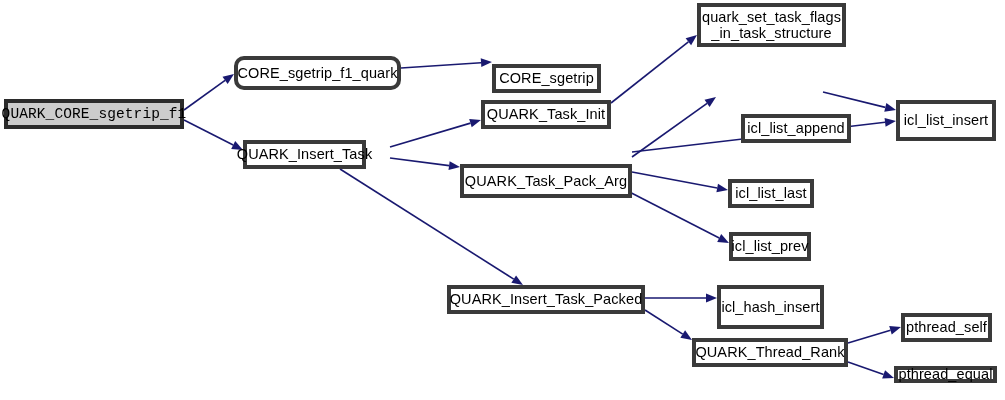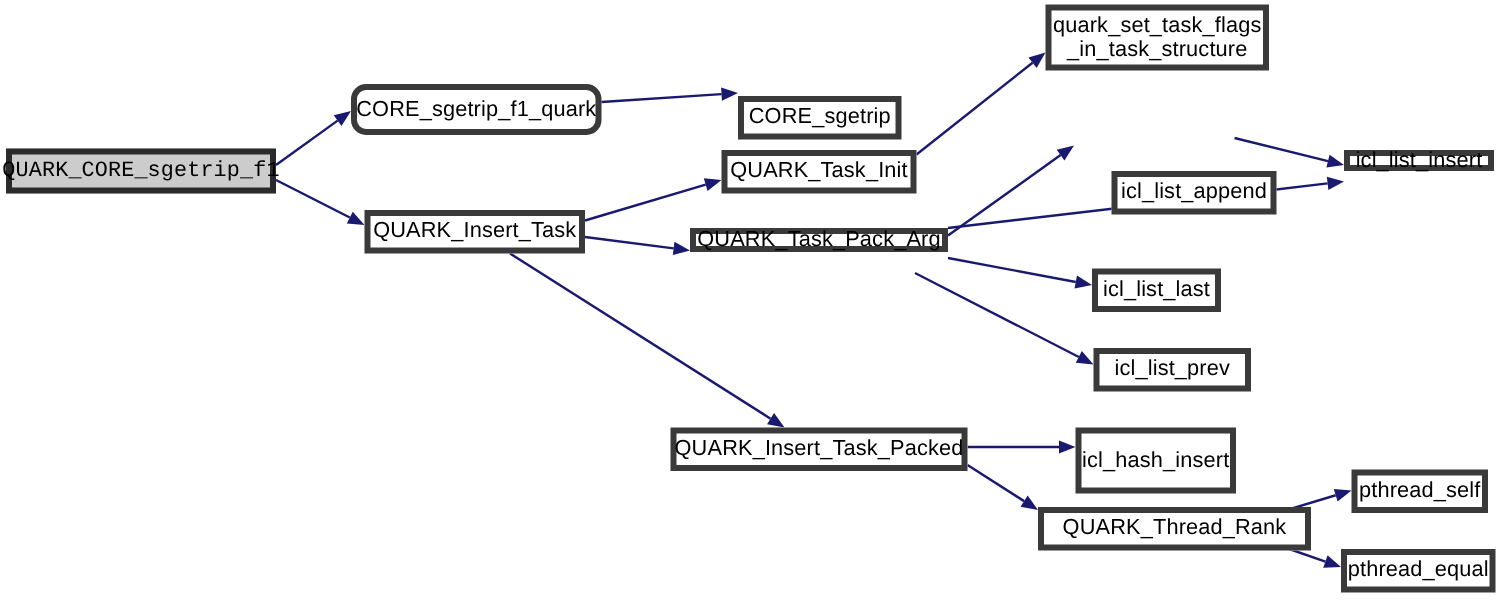--- a/index.html
+++ b/index.html
@@ -118,30 +118,30 @@
       </g>
       <g>
         <line x1="848" y1="362" x2="883.6105352362323" y2="374.386273125646" stroke="#191970" stroke-width="1.6"></line>
         <polygon points="894,378 882.1650444864907,378.54205903115314 885.0560259859739,370.2304872201389" fill="#191970"></polygon>
       </g>
     </svg>
 
   <div id="node-layer">
       <div class="node root" style="left: 4px; top: 99px; width: 180px; height: 30px; font-family: Liberation Mono, monospace;"><span class="node-label">QUARK_CORE_sgetrip_f1</span></div>
       <div class="node thick" style="left: 234px; top: 56px; width: 167px; height: 34px; border-radius: 10px;"><span class="node-label">CORE_sgetrip_f1_quark</span></div>
-      <div class="node thick" style="left: 243px; top: 140px; width: 147px; height: 29px; justify-content: center;"><span class="node-label">QUARK_Insert_Task</span></div>
+      <div class="node thick" style="left: 243px; top: 140px; width: 123px; height: 29px; justify-content: center;"><span class="node-label">QUARK_Insert_Task</span></div>
       <div class="node thick" style="left: 492px; top: 48px; width: 109px; height: 29px; margin-top: 16px;"><span class="node-label">CORE_sgetrip</span></div>
       <div class="node thick" style="left: 481px; top: 100px; width: 130px; height: 29px; justify-content: center;"><span class="node-label">QUARK_Task_Init</span></div>
-      <div class="node thick" style="left: 460px; top: 152px; width: 172px; height: 16px;"><span class="node-label">QUARK_Task_Pack_Arg</span></div>
+      <div class="node thick" style="left: 460px; top: 164px; width: 172px; height: 34px;"><span class="node-label">QUARK_Task_Pack_Arg</span></div>
       <div class="node thick" style="left: 447px; top: 285px; width: 198px; height: 29px; text-align: center;"><span class="node-label">QUARK_Insert_Task_Packed</span></div>
       <div class="node thick" style="left: 697px; top: 3px; width: 149px; height: 44px;"><span class="node-label">quark_set_task_flags
 _in_task_structure</span></div>
       <div class="node thick" style="left: 741px; top: 74px; width: 110px; height: 29px; margin-top: 40px;"><span class="node-label">icl_list_append</span></div>
       <div class="node thick" style="left: 728px; top: 179px; width: 86px; height: 29px;"><span class="node-label">icl_list_last</span></div>
-      <div class="node thick" style="left: 729px; top: 232px; width: 105px; height: 29px;"><span class="node-label">icl_list_prev</span></div>
+      <div class="node thick" style="left: 729px; top: 232px; width: 82px; height: 29px;"><span class="node-label">icl_list_prev</span></div>
       <div class="node thick" style="left: 717px; top: 285px; width: 107px; height: 44px;"><span class="node-label">icl_hash_insert</span></div>
-      <div class="node thick" style="left: 692px; top: 338px; width: 182px; height: 29px;"><span class="node-label">QUARK_Thread_Rank</span></div>
-      <div class="node thick" style="left: 896px; top: 100px; width: 100px; height: 14px;"><span class="node-label">icl_list_insert</span></div>
+      <div class="node thick" style="left: 692px; top: 338px; width: 156px; height: 29px;"><span class="node-label">QUARK_Thread_Rank</span></div>
+      <div class="node thick" style="left: 896px; top: 100px; width: 100px; height: 41px;"><span class="node-label">icl_list_insert</span></div>
       <div class="node thick" style="left: 901px; top: 313px; width: 91px; height: 29px;"><span class="node-label">pthread_self</span></div>
-      <div class="node thick" style="left: 894px; top: 366px; width: 103px; height: 29px;"><span class="node-label">pthread_equal</span></div>
+      <div class="node thick" style="left: 894px; top: 366px; width: 103px; height: 17px;"><span class="node-label">pthread_equal</span></div>
     </div>
 
 </div>
 
 </body></html>

